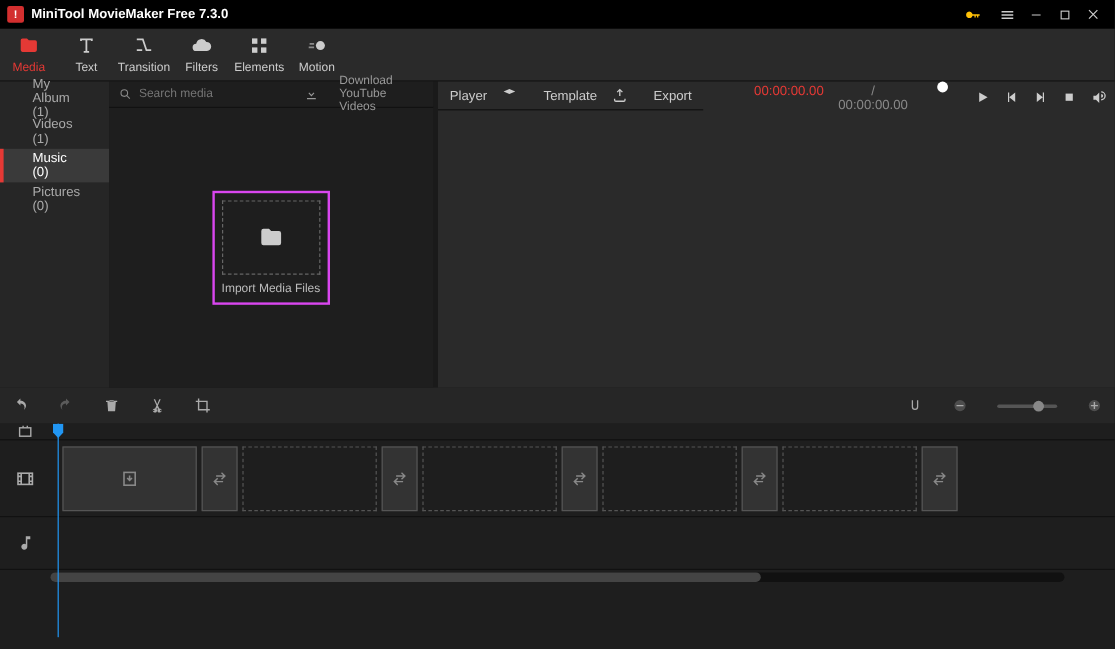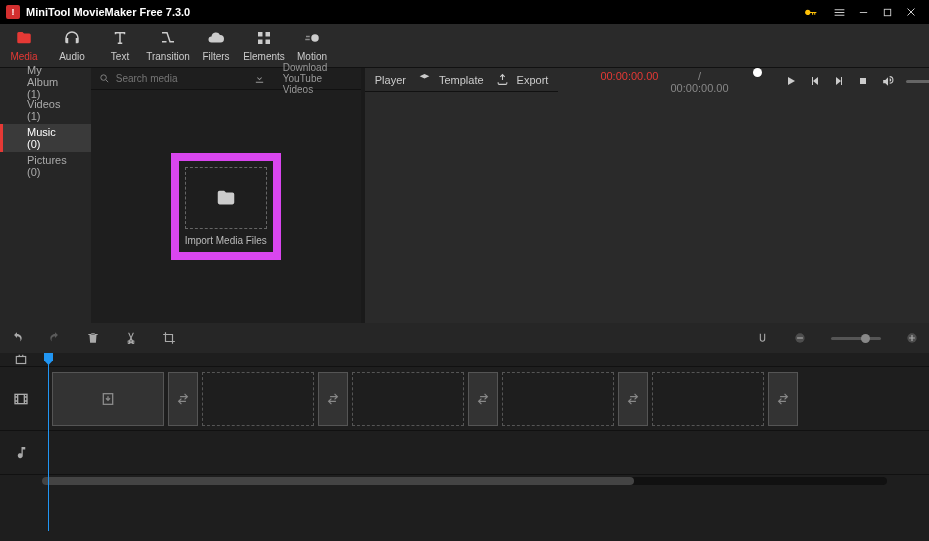--- a/index.html
+++ b/index.html
@@ -19,29 +19,29 @@
 .main { display: flex; height: 255px; }
 .sidebar { width: 103px; background: #262626; }
 .sidebar .item { height: 28px; display: flex; align-items: center; padding: 0 24px; cursor: pointer; color: #aaa; font-size: 11px; border-left: 3px solid transparent; }
 .sidebar .item.active { background: #3a3a3a; border-left-color: #e53935; color: #fff; }
 
 .mediapanel { flex: 0 0 270px; background: #1e1e1e; display: flex; flex-direction: column; margin-right: 4px; }
 .searchbar { height: 22px; display: flex; align-items: center; padding: 0 8px; gap: 6px; border-bottom: 1px solid #111; }
 .searchbar input { flex: 1; background: transparent; border: none; color: #888; font-size: 10px; outline: none; }
 .searchbar .dl { color: #999; font-size: 10px; cursor: pointer; display: flex; align-items: center; gap: 18px; }
 .importarea { flex: 1; display: flex; align-items: center; justify-content: center; }
-.importbox { border: 8px solid #d946ef; padding: 6px; }
+.importbox { border: 2px solid #d946ef; padding: 6px; }
 .importinner { border: 1px dashed #666; width: 82px; height: 62px; display: flex; align-items: center; justify-content: center; }
 .importinner .foldericon { font-size: 20px; color: #ccc; }
 .importlabel { text-align: center; margin-top: 6px; color: #bbb; font-size: 10px; }
 
 .playerpanel { flex: 1; background: #2a2a2a; display: flex; flex-direction: row; margin-right: 4px; }
 .playerheader { height: 24px; display: flex; align-items: center; padding: 0 10px; border-bottom: 1px solid #111; }
 .playerheader .ptitle { flex: 1; color: #ccc; font-size: 11px; }
-.playerheader .pbtn { display: flex; align-items: center; gap: 8px; margin-left: 12px; cursor: pointer; color: #ccc; font-size: 11px; }
+.playerheader .pbtn { display: flex; align-items: center; gap: 22px; margin-left: 12px; cursor: pointer; color: #ccc; font-size: 11px; }
 .videoarea { flex: 1; margin: 8px 14px 4px 14px; background: #000; }
 .progress { height: 6px; margin: 2px 14px; background: #444; border-radius: 1px; position: relative; }
 .progress .dot { position: absolute; left: -4px; top: -2px; width: 9px; height: 9px; background: #fff; border-radius: 50%; }
 .timebar { display: flex; justify-content: flex-end; padding: 2px 14px; font-size: 11px; }
 .timebar .cur { color: #e53935; }
 .timebar .tot { color: #888; margin-left: 12px; text-align: center; }
 .controls { height: 26px; display: flex; align-items: center; padding: 0 14px; gap: 12px; }
 .controls .cbtn { color: #ccc; cursor: pointer; font-size: 12px; }
 .controls .volslider { width: 60px; height: 3px; background: #666; border-radius: 2px; }
 .controls .spacer2 { flex: 1; }
@@ -114,28 +114,20 @@
     <span class="icon">
         <svg width="18" height="18" viewBox="0 0 24 24" fill="currentColor">
           <path d="M3 6a2 2 0 012-2h5l2 2h7a2 2 0 012 2v9a2 2 0 01-2 2H5a2 2 0 01-2-2V6z"></path>
         </svg>
       </span>
     <span>Media</span>
   </div>
   <div class="tab">
     <span class="icon">
         <svg width="18" height="18" viewBox="0 0 24 24" fill="currentColor">
-          <path d="M12 3a9 9 0 00-9 9v5a2 2 0 002 2h2v-7H5v0a7 7 0 0114 0v0h-2v7h2a2 2 0 002-2v-5a9 9 0 00-9-9z"></path>
-        </svg>
-      </span>
-    <span>Audio</span>
-  </div>
-  <div class="tab">
-    <span class="icon">
-        <svg width="18" height="18" viewBox="0 0 24 24" fill="currentColor">
           <path d="M5 4h14v3h-2V6h-4v12h2v2H9v-2h2V6H7v1H5V4z"></path>
         </svg>
       </span>
     <span>Text</span>
   </div>
   <div class="tab">
     <span class="icon">
         <svg width="18" height="18" viewBox="0 0 24 24" fill="currentColor">
           <path d="M4 6h6l4 12h6v-2h-4.6L11.4 4H4v2zm0 12h6v-2H4v2z"></path>
         </svg>

